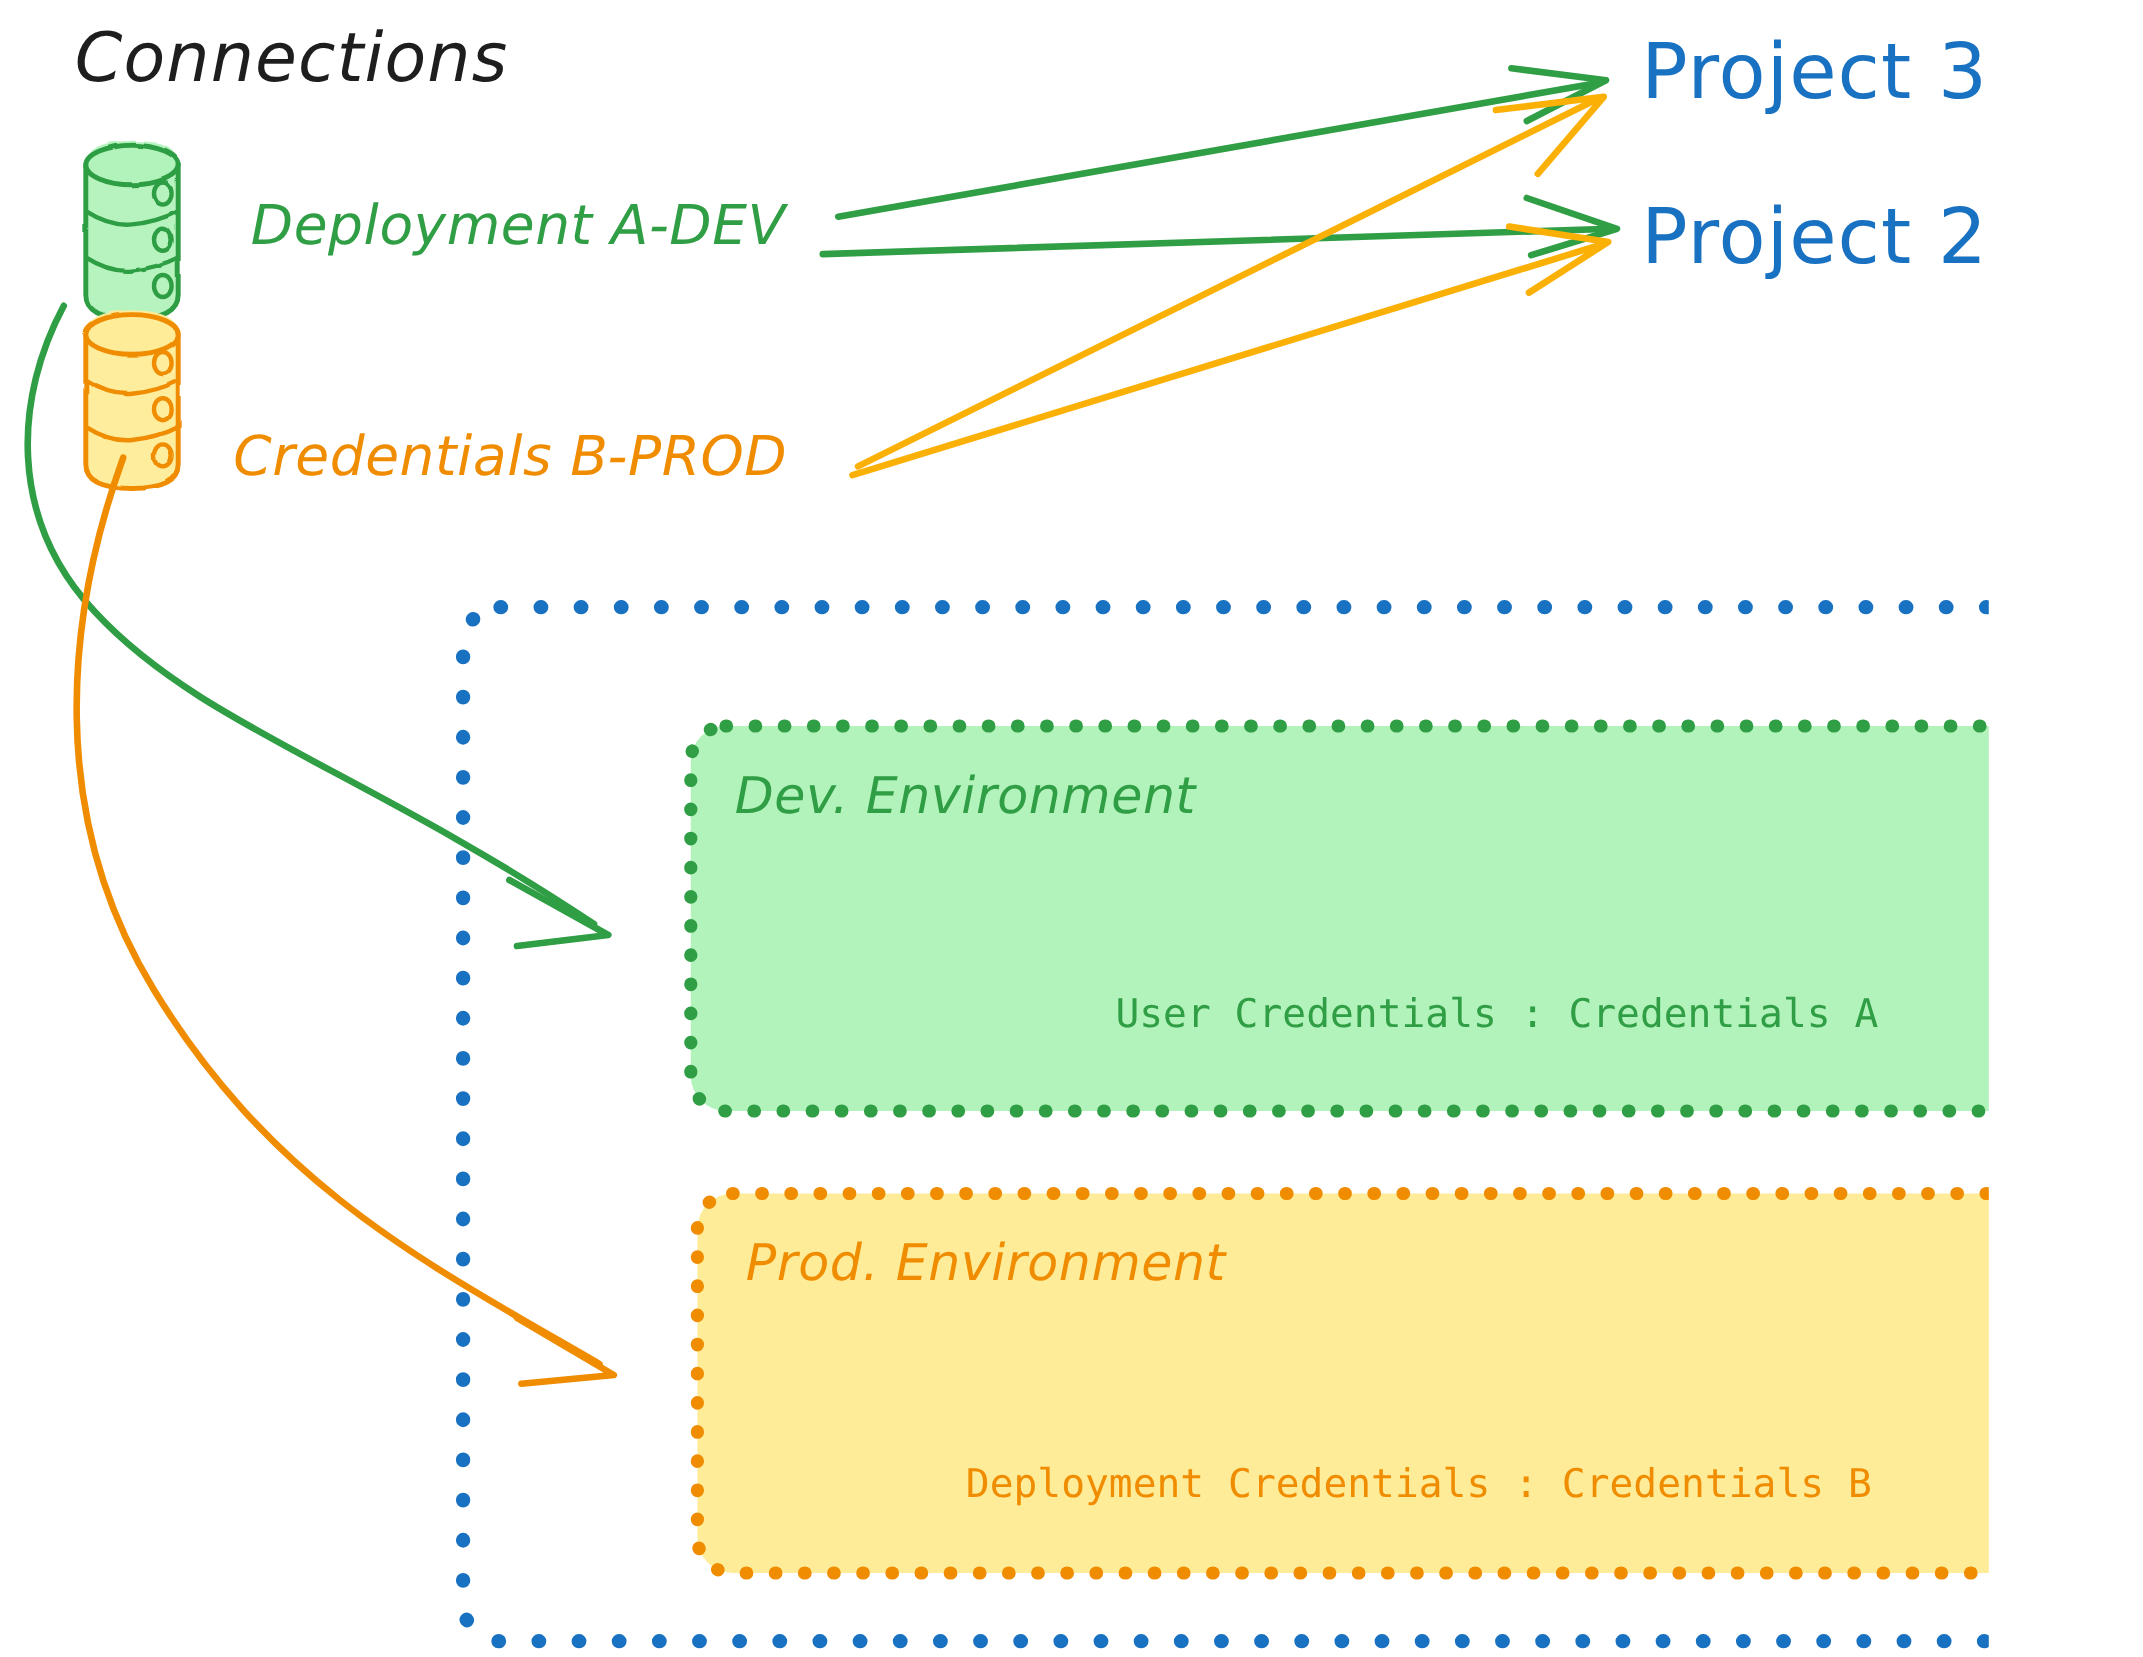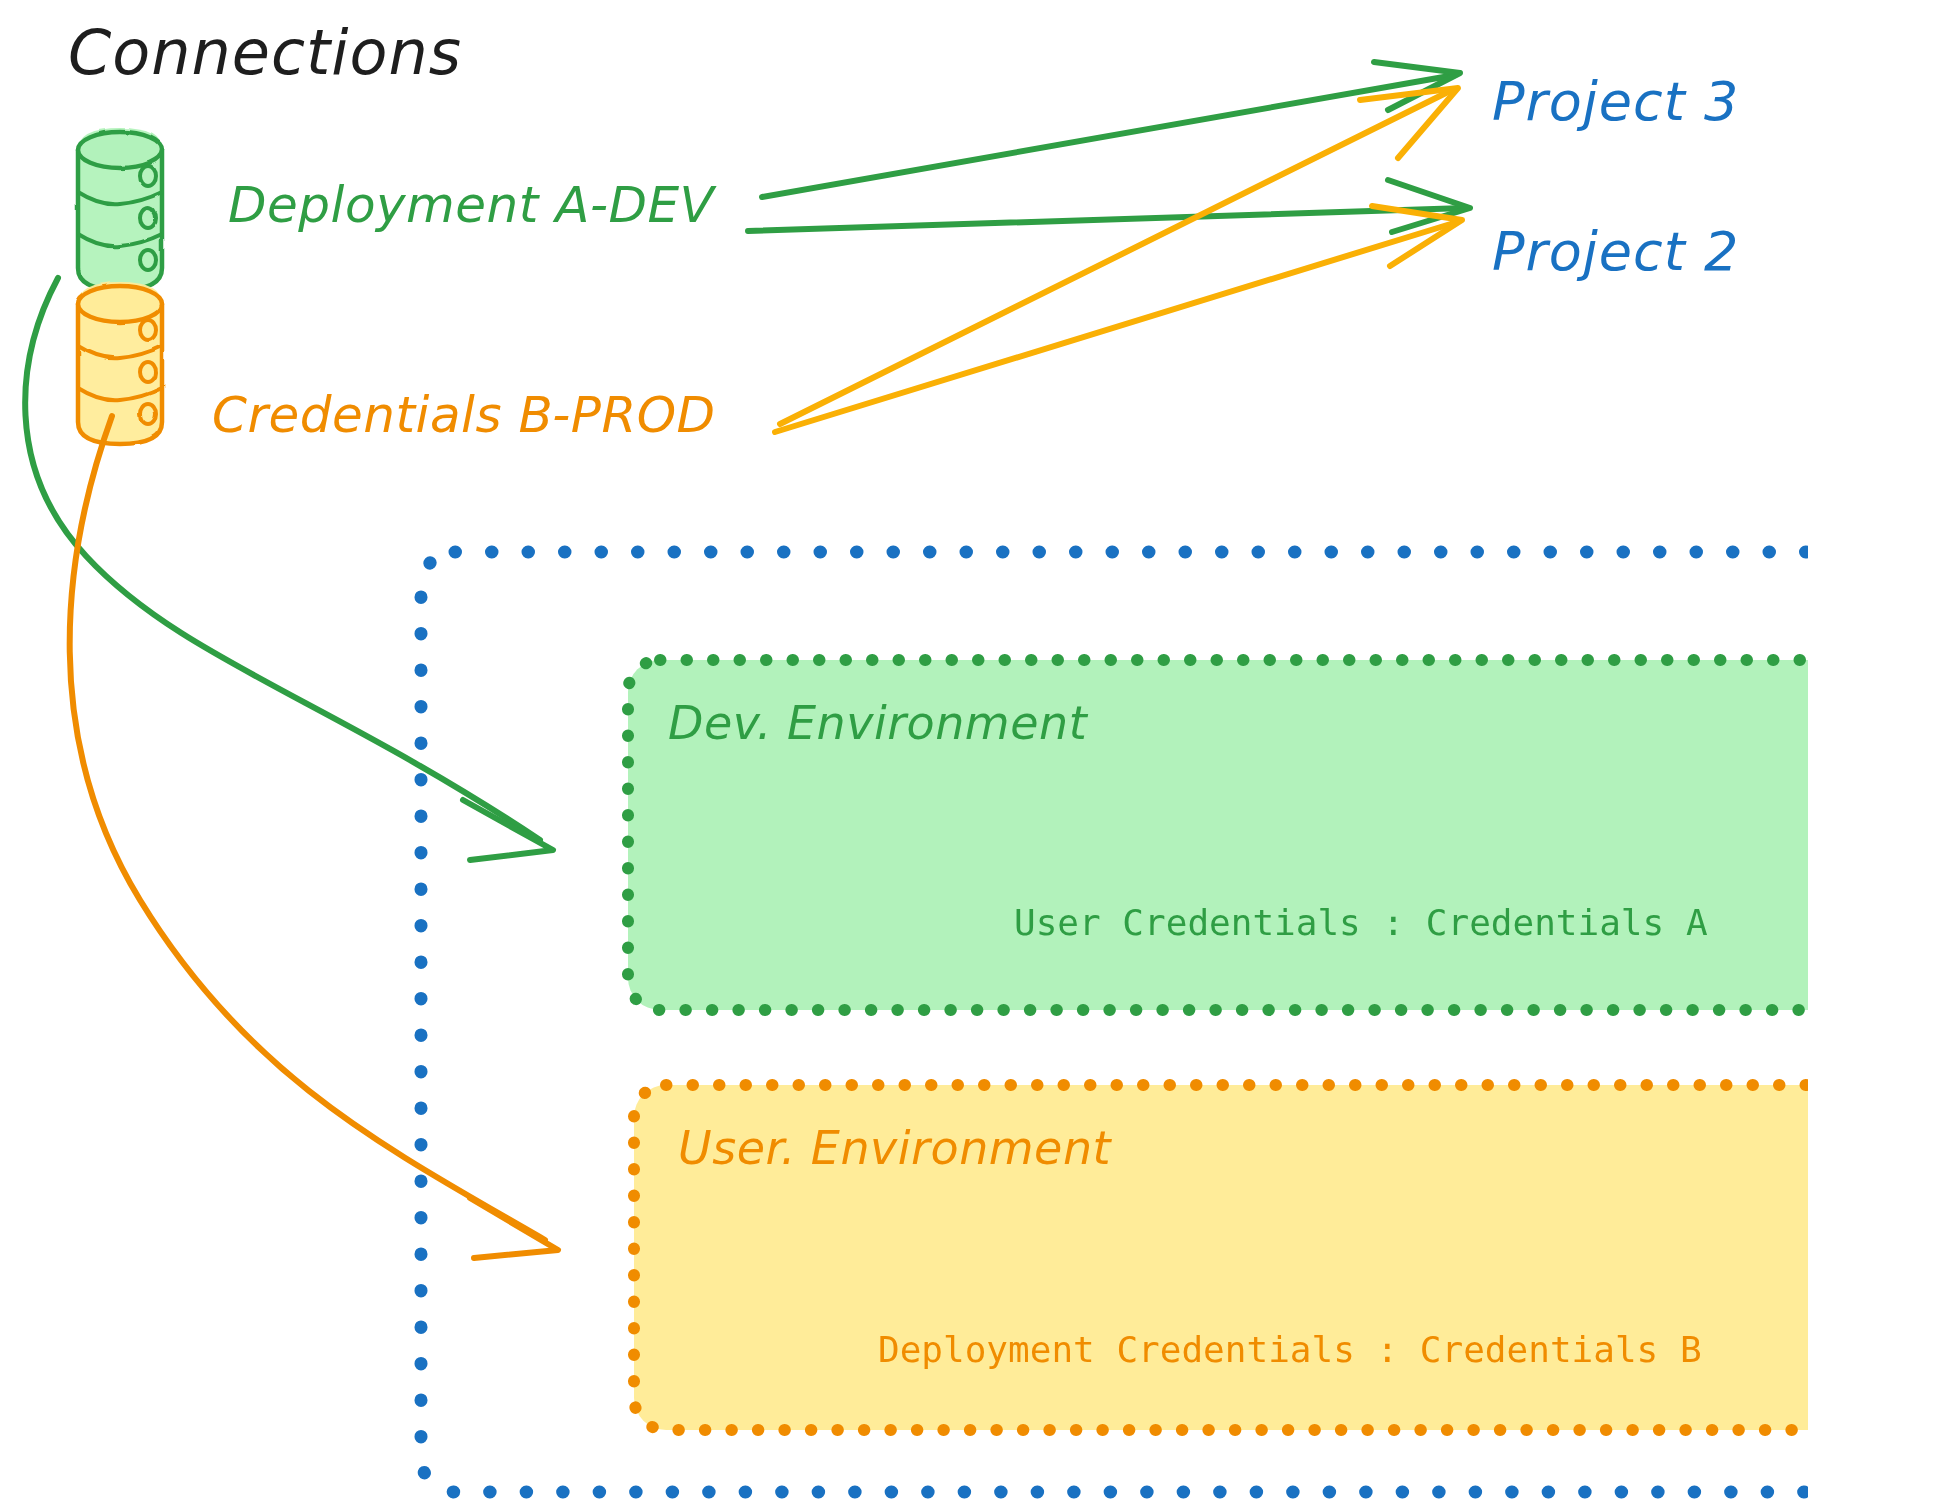--- a/index.html
+++ b/index.html
@@ -38,25 +38,23 @@
   }
   .conn-lbl {
     font-size: 50px;
     font-weight: 400;
     letter-spacing: 0.5px;
     font-style: italic;
   }
   .conn-green { color: #2f9e44; }
   .conn-orange { color: #f08c00; }
   .proj-lbl {
-    font-size: 54px;
+    font-size: 70px;
     color: #1971c2;
     letter-spacing: 1px;
-    font-style: italic;
-    margin-top: 45px;
   }
   .env-lbl {
     font-size: 46px;
     letter-spacing: 0.5px;
     font-style: italic;
   }
   .env-green { color: #2f9e44; }
   .env-orange { color: #f08c00; }
   .cred-lbl {
     font-family: "DejaVu Sans Mono", monospace;
@@ -155,17 +153,17 @@
 
   <div class="lbl proj-lbl" style="left:1492px; top:30px;">Project 3</div>
 
   <div class="lbl proj-lbl" style="left:1492px; top:180px;">Project 2</div>
 
 
   <div class="lbl env-lbl env-green" style="left:668px; top:700px;">Dev. Environment</div>
 
   <div class="lbl cred-lbl cred-green" style="left:1014px; top:905px;">User Credentials : Credentials A</div>
 
-  <div class="lbl env-lbl env-orange" style="left:678px; top:1125px;">User. Environment</div>
+  <div class="lbl env-lbl env-orange" style="left:678px; top:1125px;">Prod. Environment</div>
 
   <div class="lbl cred-lbl cred-orange" style="left:878px; top:1332px;">Deployment Credentials : Credentials B</div>
 
 </div>
 
 </body></html>

